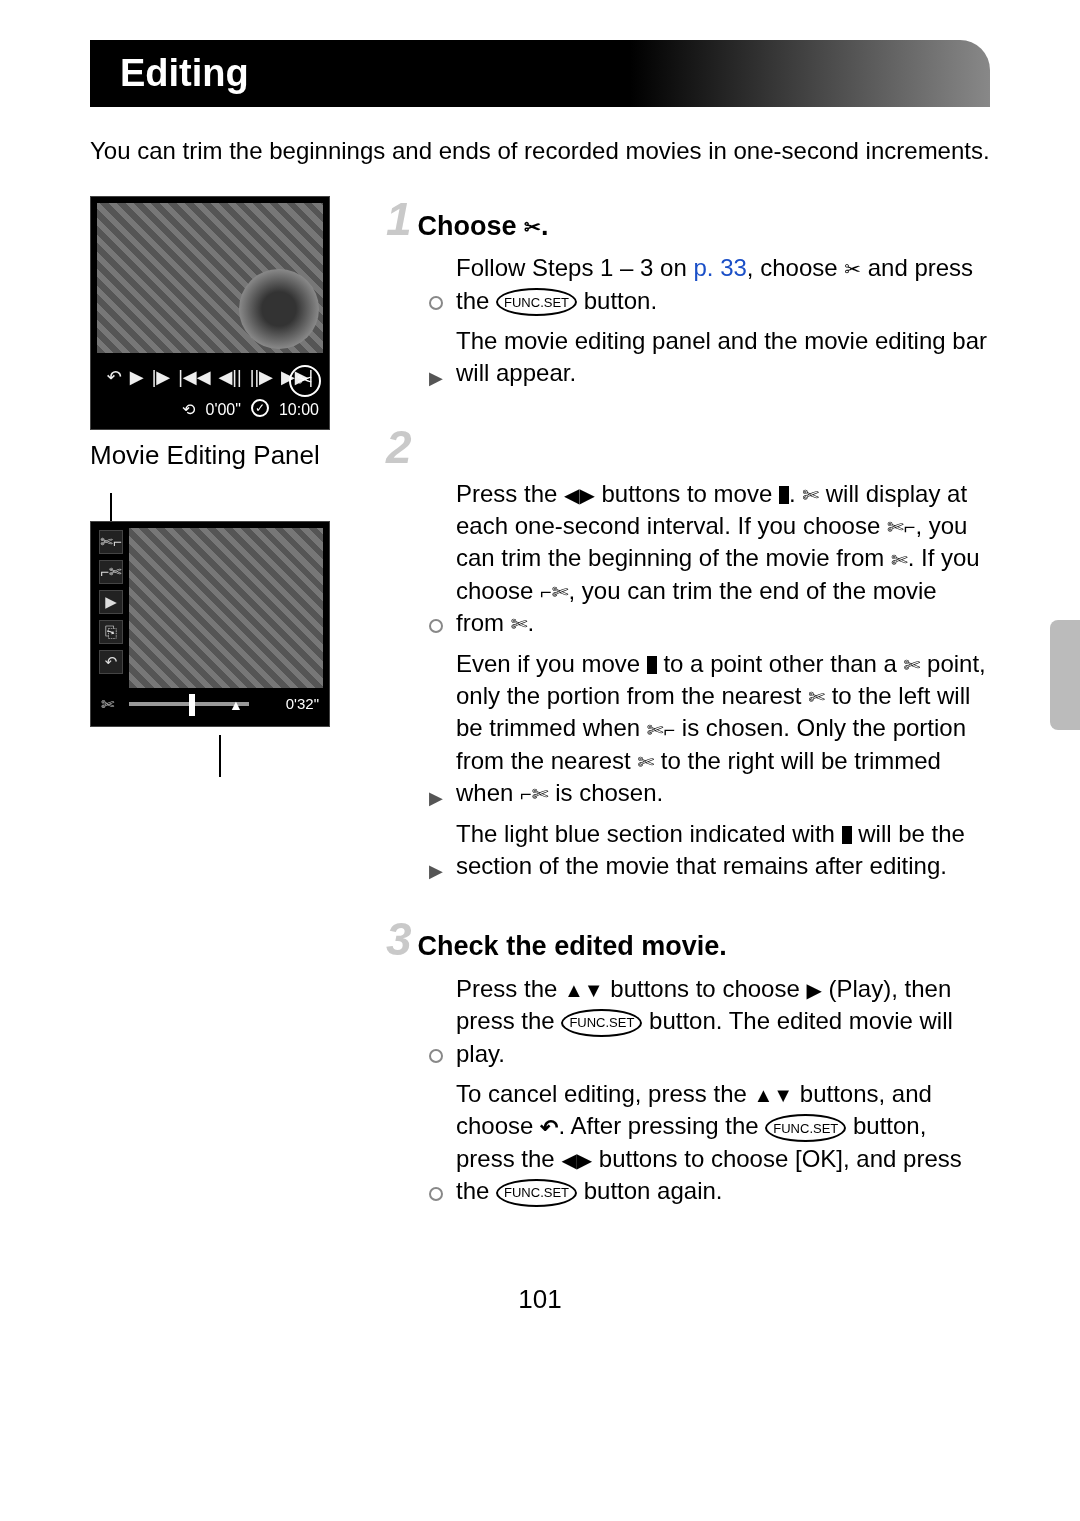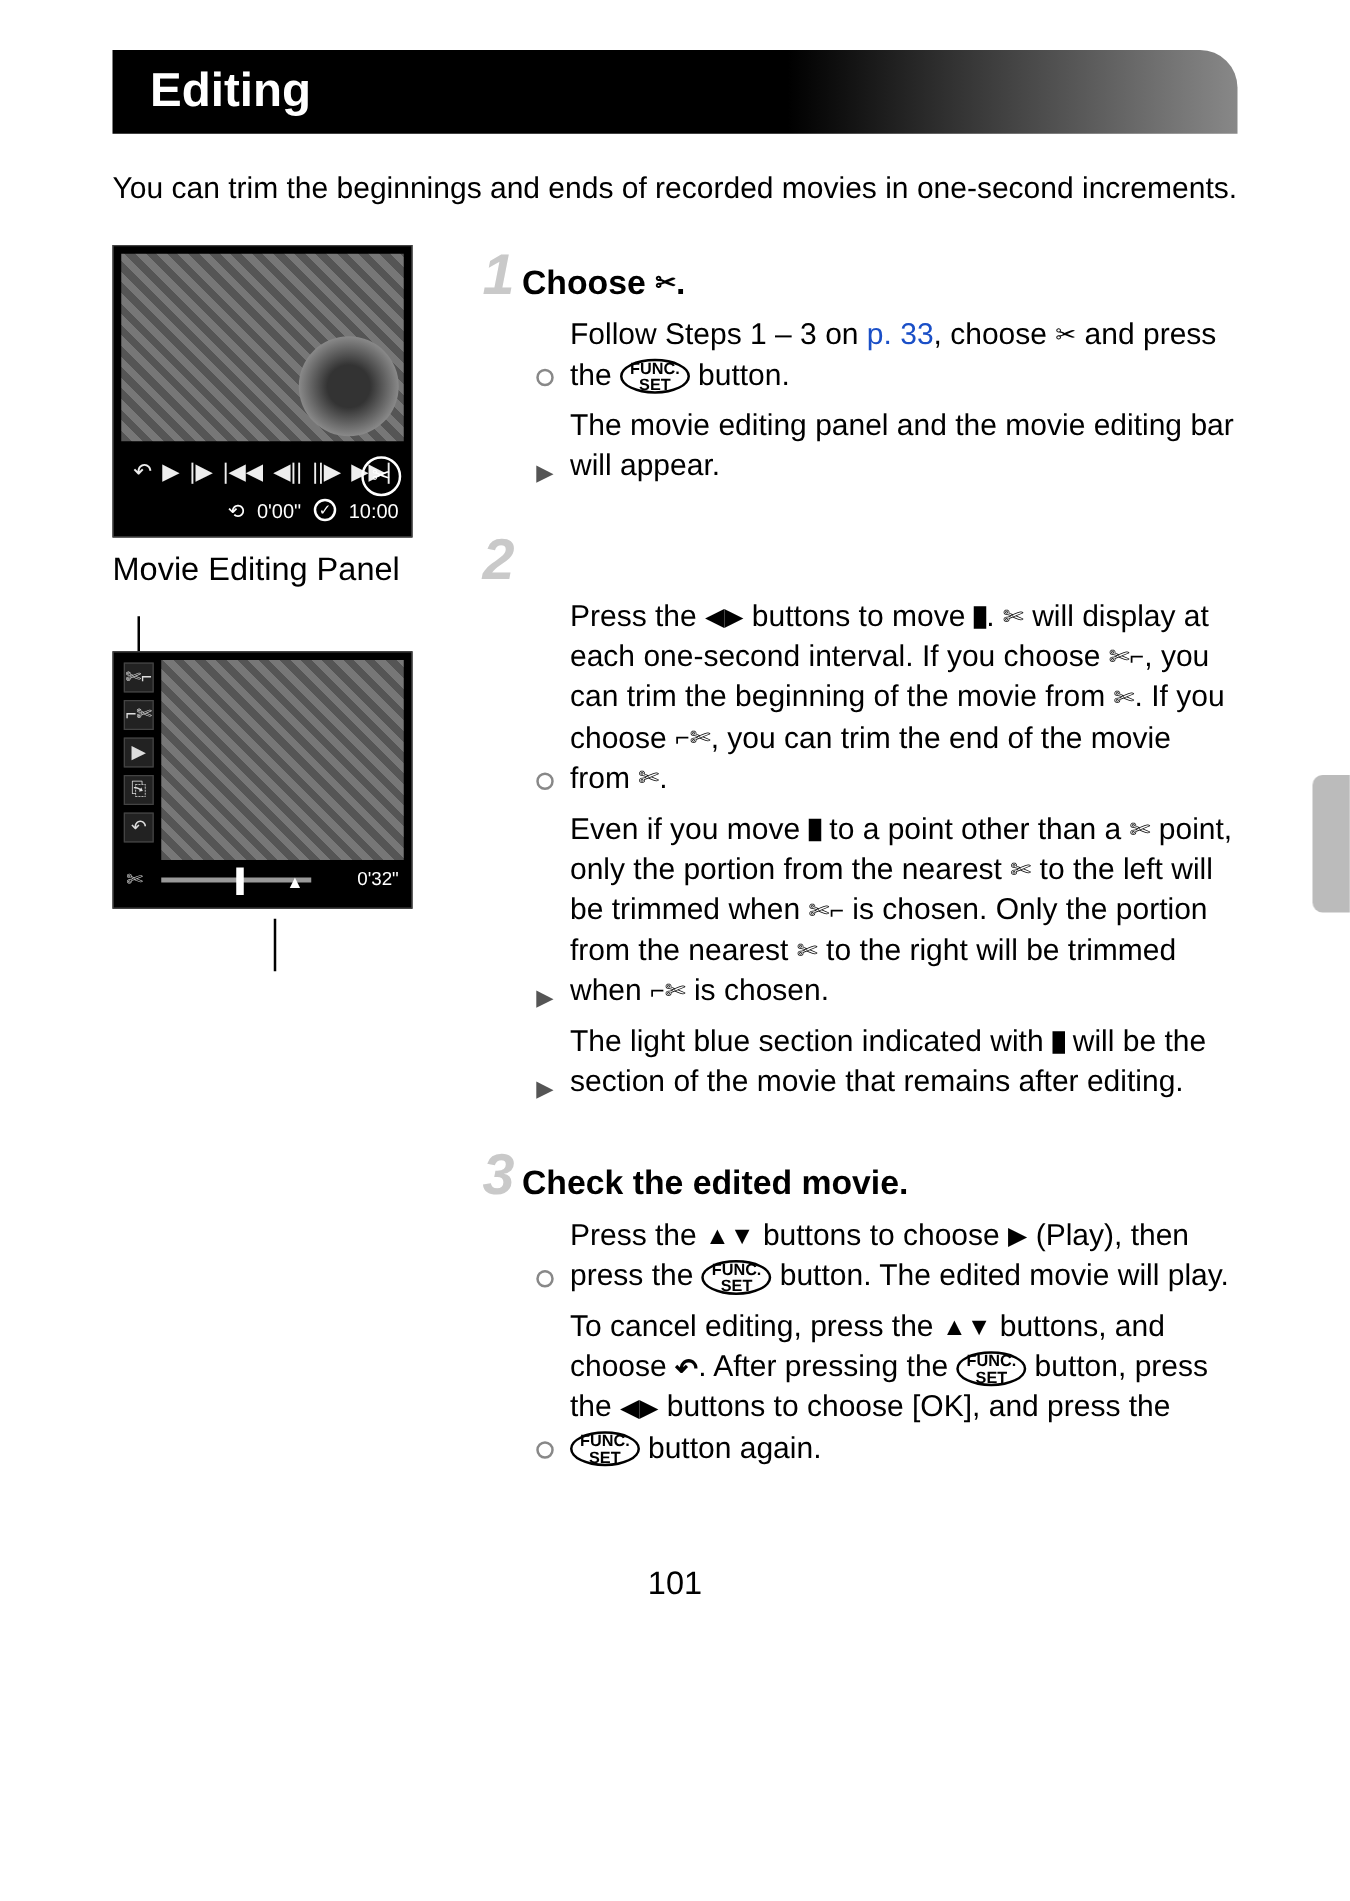--- a/index.html
+++ b/index.html
@@ -164,24 +164,24 @@
     justify-content:center;
     vertical-align:middle;
     font-family: inherit;
     font-size:20px;
   }
   .iicon.funcset {
     border:2px solid #000;
     border-radius:50%/50%;
     padding:0 6px;
     font-size:13px;
-    font-weight:bold;
+    font-weight:normal;
     line-height:1;
     height:28px;
-    flex-direction:column;
+    flex-direction:row;
   }
   .iicon.funcset span{line-height:1;}
   .iicon.scissors-open::after{content:"✂";}
   .iicon.scissors::after{content:"✄";}
   .iicon.cut-begin::after{content:"✄⌐";}
   .iicon.cut-end::after{content:"⌐✄";}
   .iicon.up::after{content:"▲";}
   .iicon.down::after{content:"▼";}
   .iicon.left::after{content:"◀";}
   .iicon.right::after{content:"▶";}

